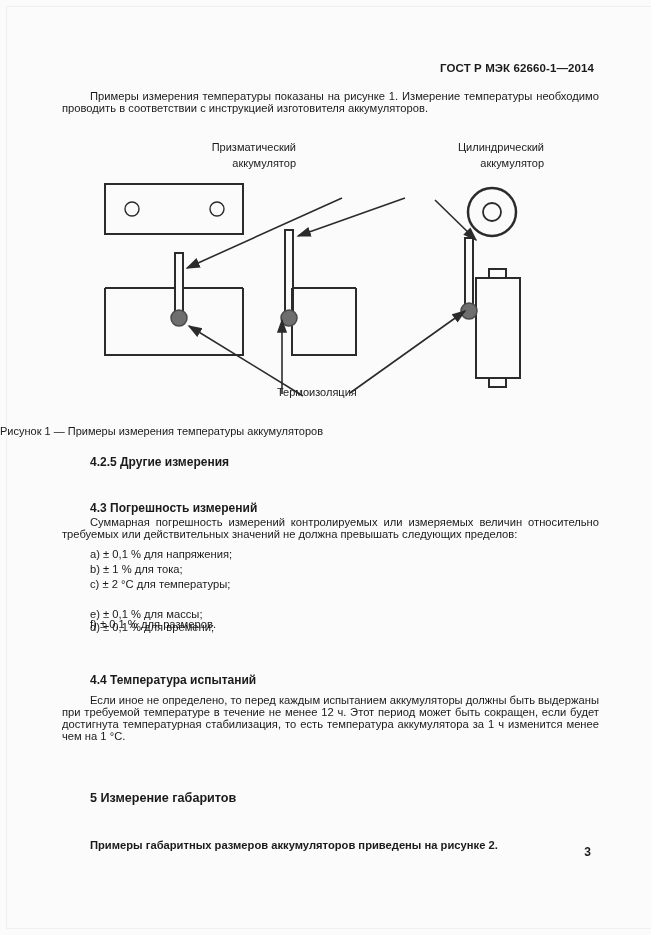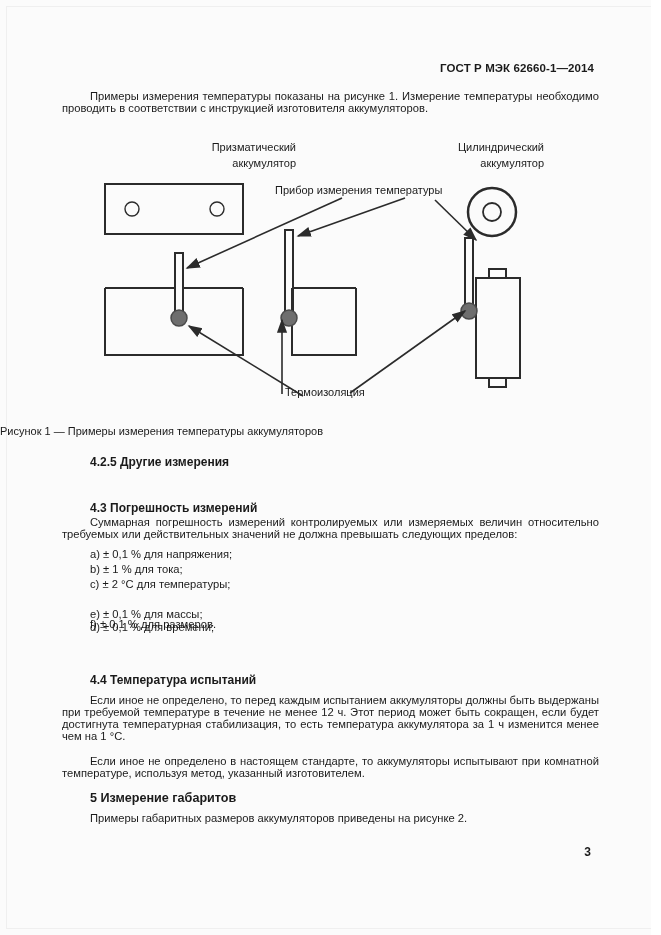--- a/index.html
+++ b/index.html
@@ -113,23 +113,22 @@
   <div class="doc-header">ГОСТ Р МЭК 62660-1—2014</div>
 
   <div class="tblock indent" style="top:90px;">Примеры измерения температуры показаны на рисунке 1. Измерение температуры необходимо проводить в соответствии с инструкцией изготовителя аккумуляторов.</div>
 
   <div class="fig-label" style="left:166px; top:140px; width:130px;">Призматический</div>
   <div class="fig-label" style="left:166px; top:156px; width:130px;">аккумулятор</div>
 
   <div class="fig-label" style="left:414px; top:140px; width:130px;">Цилиндрический</div>
   <div class="fig-label" style="left:414px; top:156px; width:130px;">аккумулятор</div>
 
-  <div class="fig-label" style="left:275px; top:183px; width:200px; text-align:left;">Прибор измерения температуры</div>
-
-  <div class="fig-label" style="left:285px; top:385px; width:160px; text-align:left;">Термоизоляция</div>
+
+  <div class="fig-label" style="left:277px; top:385px; width:160px; text-align:left;">Термоизоляция</div>
 
   <div class="fig-svg">
     <svg width="540" height="240" viewBox="0 0 540 240" xmlns="http://www.w3.org/2000/svg">
       <defs>
         <marker id="ah" markerWidth="9" markerHeight="9" refX="8" refY="3.2" orient="auto" markerUnits="strokeWidth">
           <path d="M0,0 L9,3.2 L0,6.4 z" fill="#2b2b2b"></path>
         </marker>
       </defs>
       <g stroke="#2b2b2b" fill="none" stroke-width="2">
 
@@ -183,20 +182,19 @@
   <div class="li" style="top:547px;text-align:center;">a) ± 0,1 % для напряжения;</div>
   <div class="li" style="top:562px;">b) ± 1 % для тока;</div>
   <div class="li" style="top:577px;">c) ± 2 °С для температуры;</div>
   <div class="li" style="top:620px;">d) ± 0,1 % для времени;</div>
   <div class="li" style="top:607px;">e) ± 0,1 % для массы;</div>
   <div class="li" style="top:617px;">f) ± 0,1 % для размеров.</div>
 
 
   <div class="hdg" style="top:673px;">4.4 Температура испытаний</div>
   <div class="tblock indent" style="top:694px;">Если иное не определено, то перед каждым испытанием аккумуляторы должны быть выдержаны при требуемой температуре в течение не менее 12 ч. Этот период может быть сокращен, если будет достигнута температурная стабилизация, то есть температура аккумулятора за 1 ч изменится менее чем на 1 °С.</div>
-  <div class="tblock indent" style="top:755px;">Если иное не определено в настоящем стандарте, то аккумуляторы испытывают при комнатной температуре, используя метод, указанный изготовителем.</div>
 
   <div class="hdg2" style="top:790px;">5 Измерение габаритов</div>
-  <div class="tblock indent nojust" style="top:812px;">Примеры габаритных размеров аккумуляторов приведены на рисунке 2.</div>
+  <div class="tblock indent nojust" style="top:839px;font-weight:bold;">Примеры габаритных размеров аккумуляторов приведены на рисунке 2.</div>
 
   <div class="page-num">3</div>
 
 </div>
 
 </body></html>

